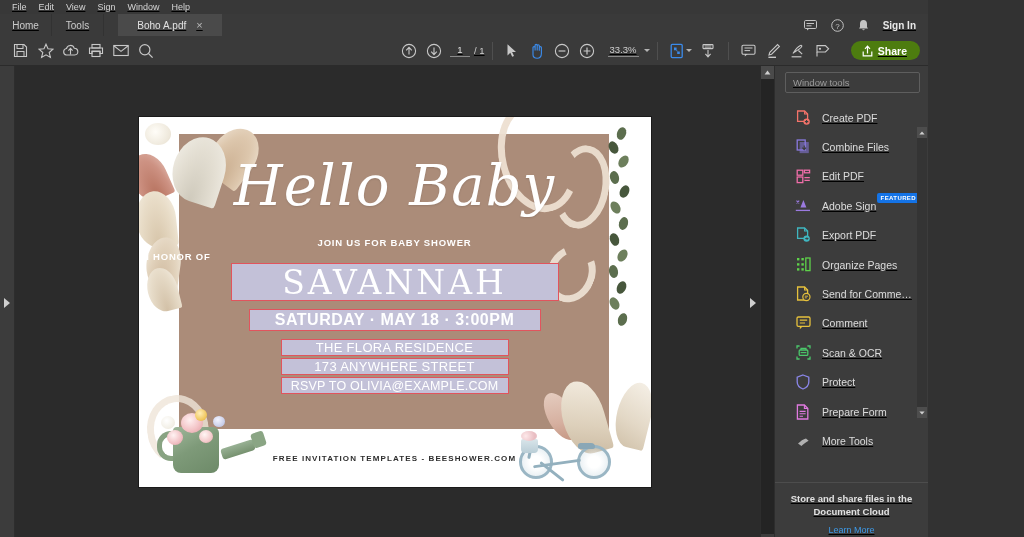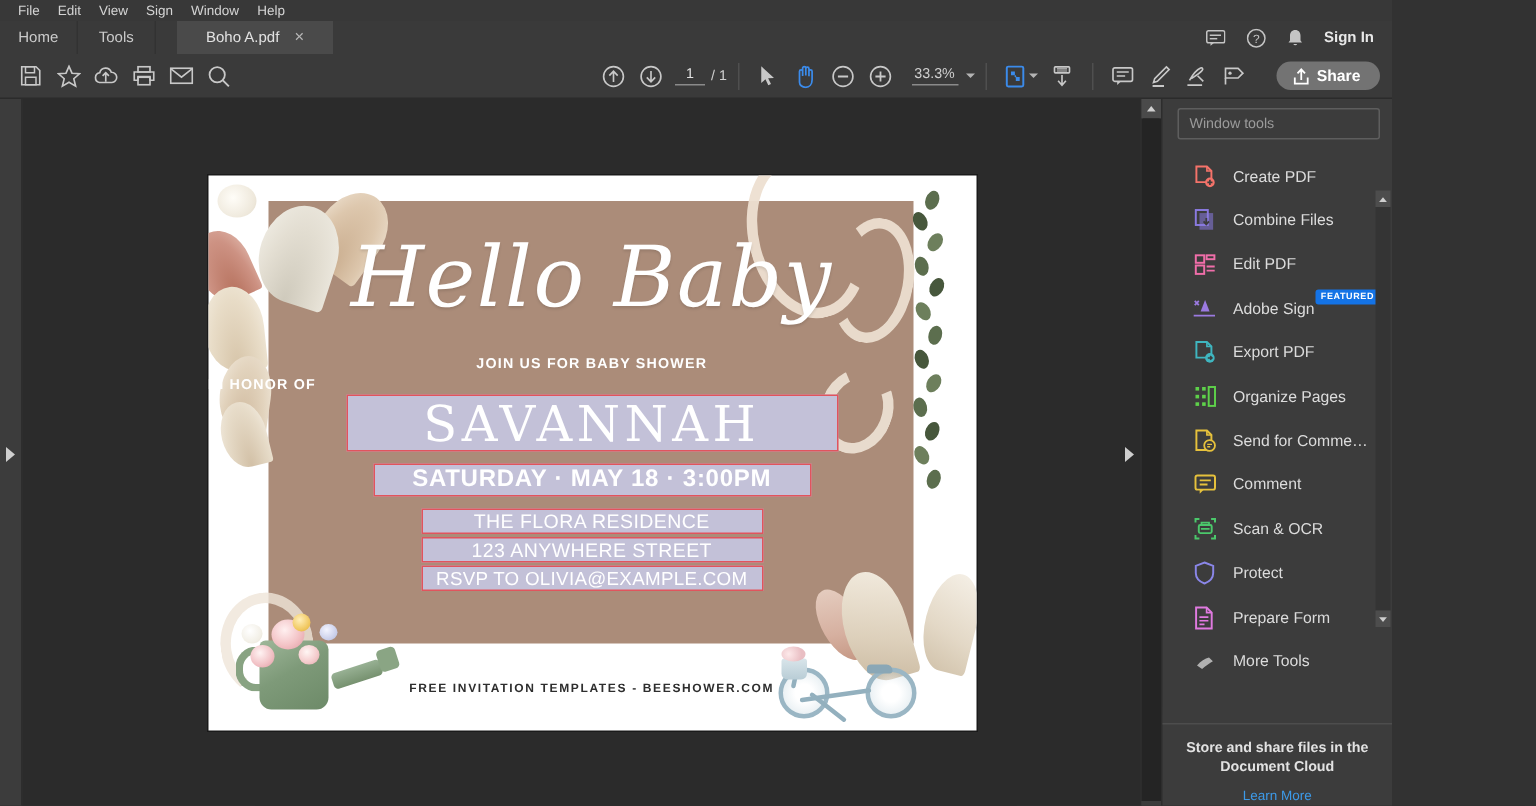--- a/index.html
+++ b/index.html
@@ -3,21 +3,21 @@
 <meta charset="utf-8">
 <style>
   * { box-sizing: border-box; margin: 0; padding: 0; }
   html, body {
     width: 1024px; height: 537px;
     overflow: hidden;
     background: #323232;
     font-family: "Liberation Sans", sans-serif;
     -webkit-font-smoothing: antialiased;
   }
-  .app { position: relative; width: 928px; height: 537px; }
+  .app { position: relative; width: 928px; height: 537px; text-decoration: underline; }
 
   
   .menubar {
     height: 14px; background: #383838;
     display: flex; align-items: center;
     padding-left: 6px; gap: 0px;
   }
   .menubar .mi {
     font-size: 9px; color: #d4d4d4;
     padding: 0 6px; line-height: 14px; cursor: default;
@@ -73,21 +73,21 @@
     display: flex; align-items: center; gap: 5px;
     font-size: 9.5px; color: #cfcfcf; margin-left: 8px; cursor: pointer;
   }
   .zoomval { border-bottom: 1px solid #8a8a8a; padding: 0 2px 1px 2px; }
   .caret {
     width: 0; height: 0;
     border-left: 3px solid transparent; border-right: 3px solid transparent;
     border-top: 3.5px solid #b4b4b4;
   }
   .sharebtn {
-    margin-left: auto; background: #737373; color: #fff;
+    margin-left: auto; background: #4d7c0f; color: #fff;
     font-size: 10.5px; font-weight: bold;
     height: 19px; border-radius: 10px;
     display: flex; align-items: center; gap: 5px;
     padding: 0 13px 0 11px; cursor: pointer;
   }
 
   
   .body { display: flex; height: 481px; background: #323232; }
 
   .leftrail {
@@ -629,21 +629,21 @@
             <div class="bflower"></div>
           </div>
 
           <div class="hello">Hello Baby</div>
           <div class="joinline">JOIN US FOR BABY SHOWER</div>
           <div class="honorline">IN HONOR OF</div>
 
           <div class="fld fld-name">SAVANNAH</div>
           <div class="fld fld-date">SATURDAY · MAY 18 ·  3:00PM</div>
           <div class="fld fld-venue">THE FLORA RESIDENCE</div>
-          <div class="fld fld-street">123 ANYWHERE STREET</div>
+          <div class="fld fld-street">173 ANYWHERE STREET</div>
           <div class="fld fld-rsvp">RSVP TO OLIVIA@EXAMPLE.COM</div>
 
           <div class="footertext">FREE INVITATION TEMPLATES - BEESHOWER.COM</div>
         </div>
       </div>
 
       <div class="rightrail-arrow"></div>
 
       <div class="vscroll">
         <div class="vs-arrow">

